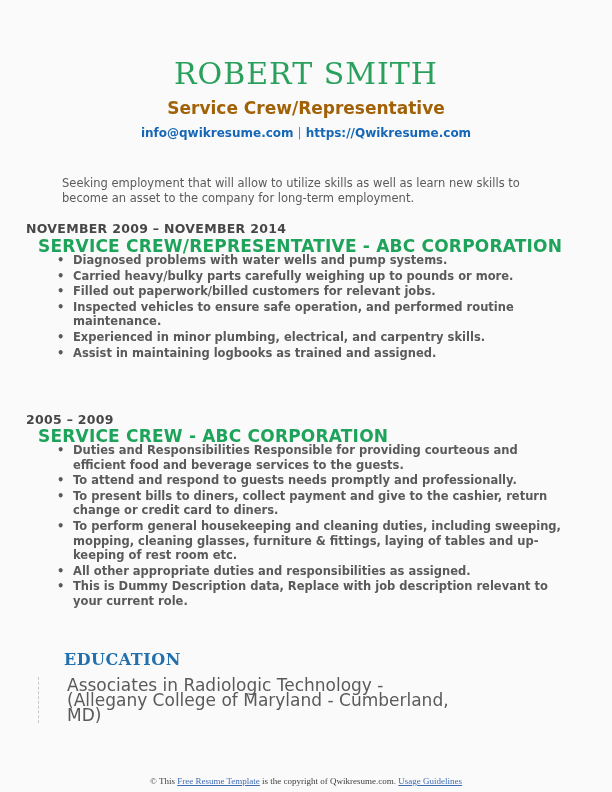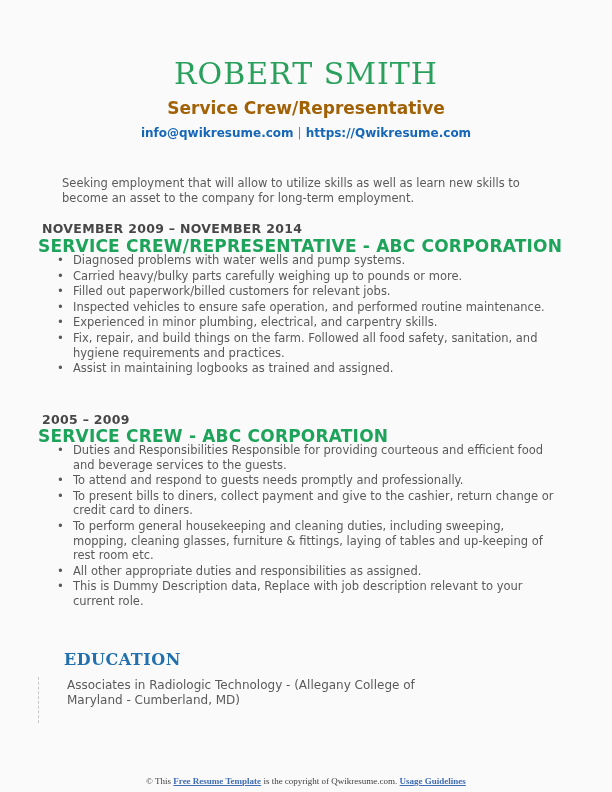--- a/index.html
+++ b/index.html
@@ -53,21 +53,21 @@
     left: 62px; top: 160px;
     width: 494px;
     font-size: 11.5px;
     line-height: 15px;
     color: #5a5a5a;
   }
 
   
   .job-dates {
     position: absolute;
-    left: 42px;
+    left: 26px;
     font-size: 12.5px;
     font-weight: bold;
     letter-spacing: 0.3px;
     color: #474747;
     white-space: nowrap;
   }
   .job-title {
     position: absolute;
     left: 38px;
     font-size: 17px;
@@ -84,20 +84,21 @@
     margin: 0;
     padding: 0;
     font-size: 11.5px;
     line-height: 14.6px;
     color: #5a5a5a;
   }
   .bullets li {
     position: relative;
     padding-left: 35px;
     margin-bottom: 1px;
+    font-weight: bold;
   }
   .bullets li::before {
     content: "\2022";
     position: absolute;
     left: 19px;
     top: 0;
   }
 
   .job1-dates   { top: 205px; }
   .job1-title   { top: 220px; }
@@ -114,21 +115,21 @@
     font-family: "DejaVu Serif", serif;
     font-size: 16px;
     font-weight: bold;
     letter-spacing: 0.5px;
     color: #2271ae;
   }
   .education-item {
     position: absolute;
     left: 67px; top: 662px;
     width: 400px;
-    font-size: 12px;
+    font-size: 17px;
     line-height: 14.8px;
     color: #5a5a5a;
   }
   .dashed-line {
     position: absolute;
     left: 38px; top: 661px;
     height: 46px; width: 0;
     border-left: 1px dashed #c9c9c9;
   }
 
@@ -136,21 +137,21 @@
   .footer {
     position: absolute;
     left: 0; right: 0; top: 760px;
     text-align: center;
     font-family: "Liberation Serif", serif;
     font-size: 9px;
     color: #3c3c3c;
   }
   .footer .flink {
     color: #3f6cb5;
-    font-weight: bold;
+    font-weight: normal;
     text-decoration: underline;
     cursor: pointer;
   }
 </style>
 </head>
 <body>
 
 <div class="page">
 
   <div class="header-name">ROBERT SMITH</div>
@@ -162,21 +163,20 @@
   <div class="summary">Seeking employment that will allow to utilize skills as well as learn new skills to become an asset to the company for long-term employment.</div>
 
   <div class="job-dates job1-dates">NOVEMBER 2009 – NOVEMBER 2014</div>
   <div class="job-title job1-title">SERVICE CREW/REPRESENTATIVE - ABC CORPORATION</div>
   <ul class="bullets job1-bullets">
     <li>Diagnosed problems with water wells and pump systems.</li>
     <li>Carried heavy/bulky parts carefully weighing up to pounds or more.</li>
     <li>Filled out paperwork/billed customers for relevant jobs.</li>
     <li>Inspected vehicles to ensure safe operation, and performed routine maintenance.</li>
     <li>Experienced in minor plumbing, electrical, and carpentry skills.</li>
-    <li>Fix, repair, and build things on the farm. Followed all food safety, sanitation, and hygiene requirements and practices.</li>
     <li>Assist in maintaining logbooks as trained and assigned.</li>
   </ul>
 
   <div class="job-dates job2-dates">2005 – 2009</div>
   <div class="job-title job2-title">SERVICE CREW - ABC CORPORATION</div>
   <ul class="bullets job2-bullets">
     <li>Duties and Responsibilities Responsible for providing courteous and efficient food and beverage services to the guests.</li>
     <li>To attend and respond to guests needs promptly and professionally.</li>
     <li>To present bills to diners, collect payment and give to the cashier, return change or credit card to diners.</li>
     <li>To perform general housekeeping and cleaning duties, including sweeping, mopping, cleaning glasses, furniture &amp; fittings, laying of tables and up-keeping of rest room etc.</li>

